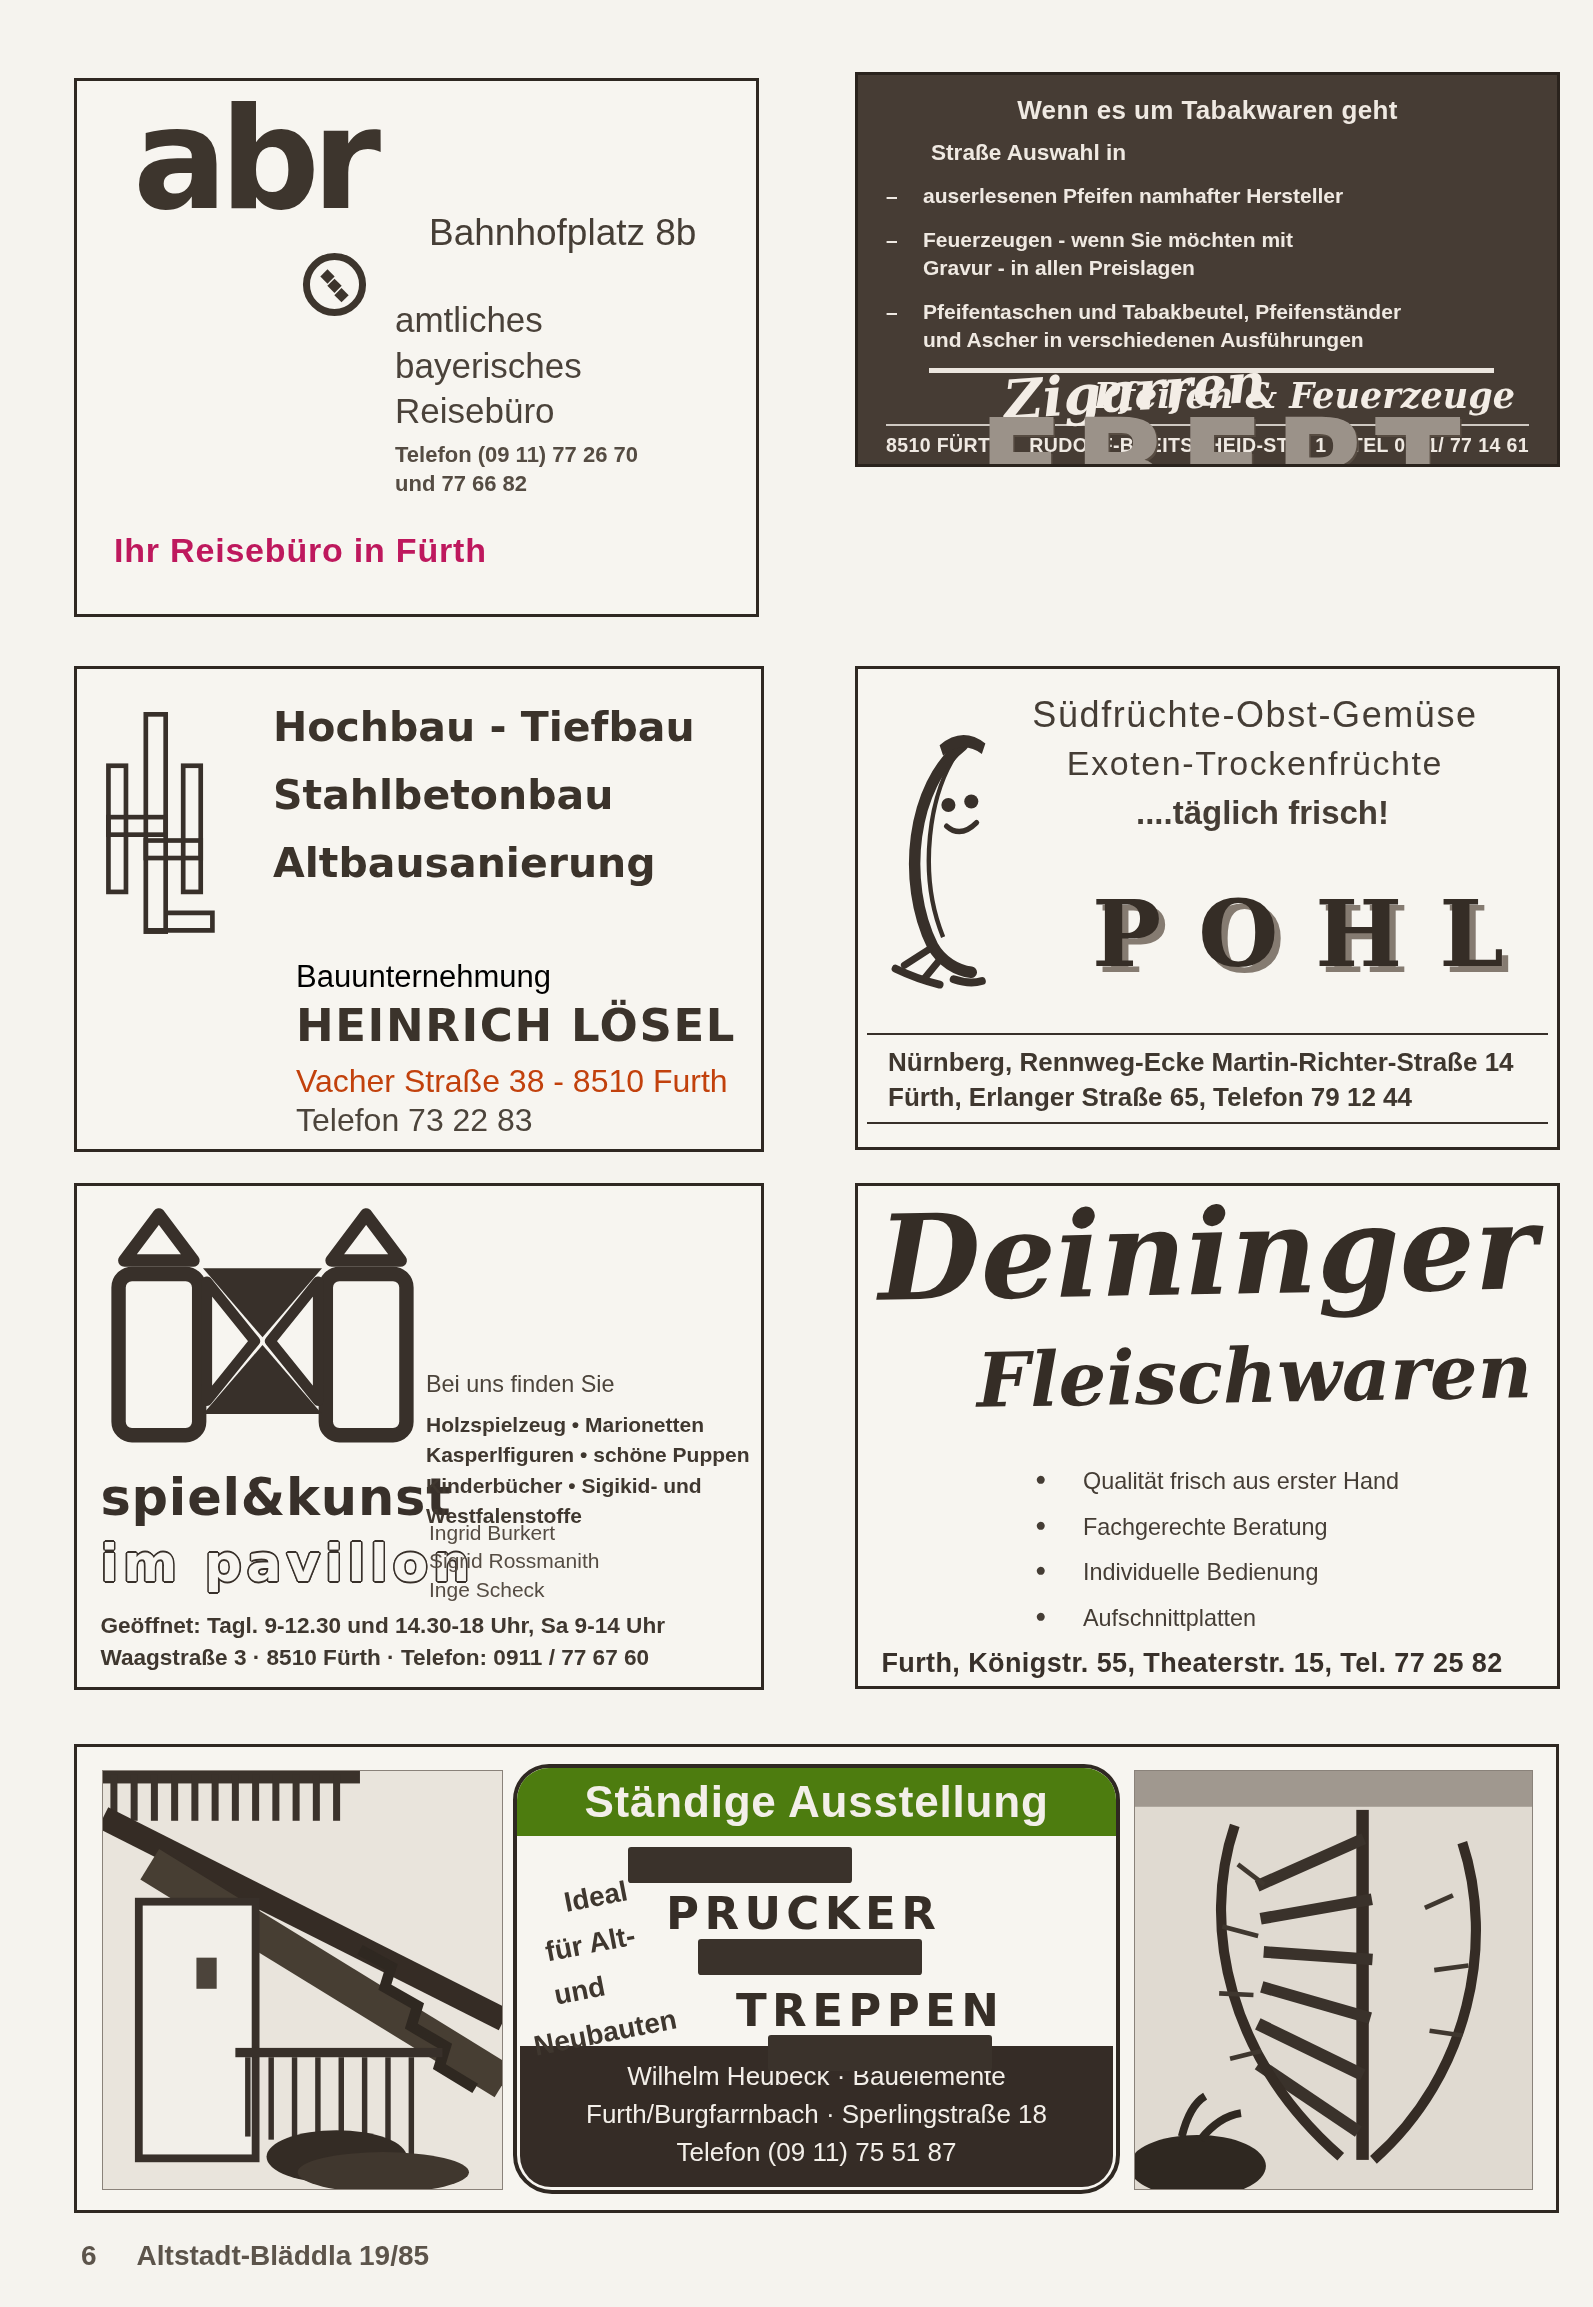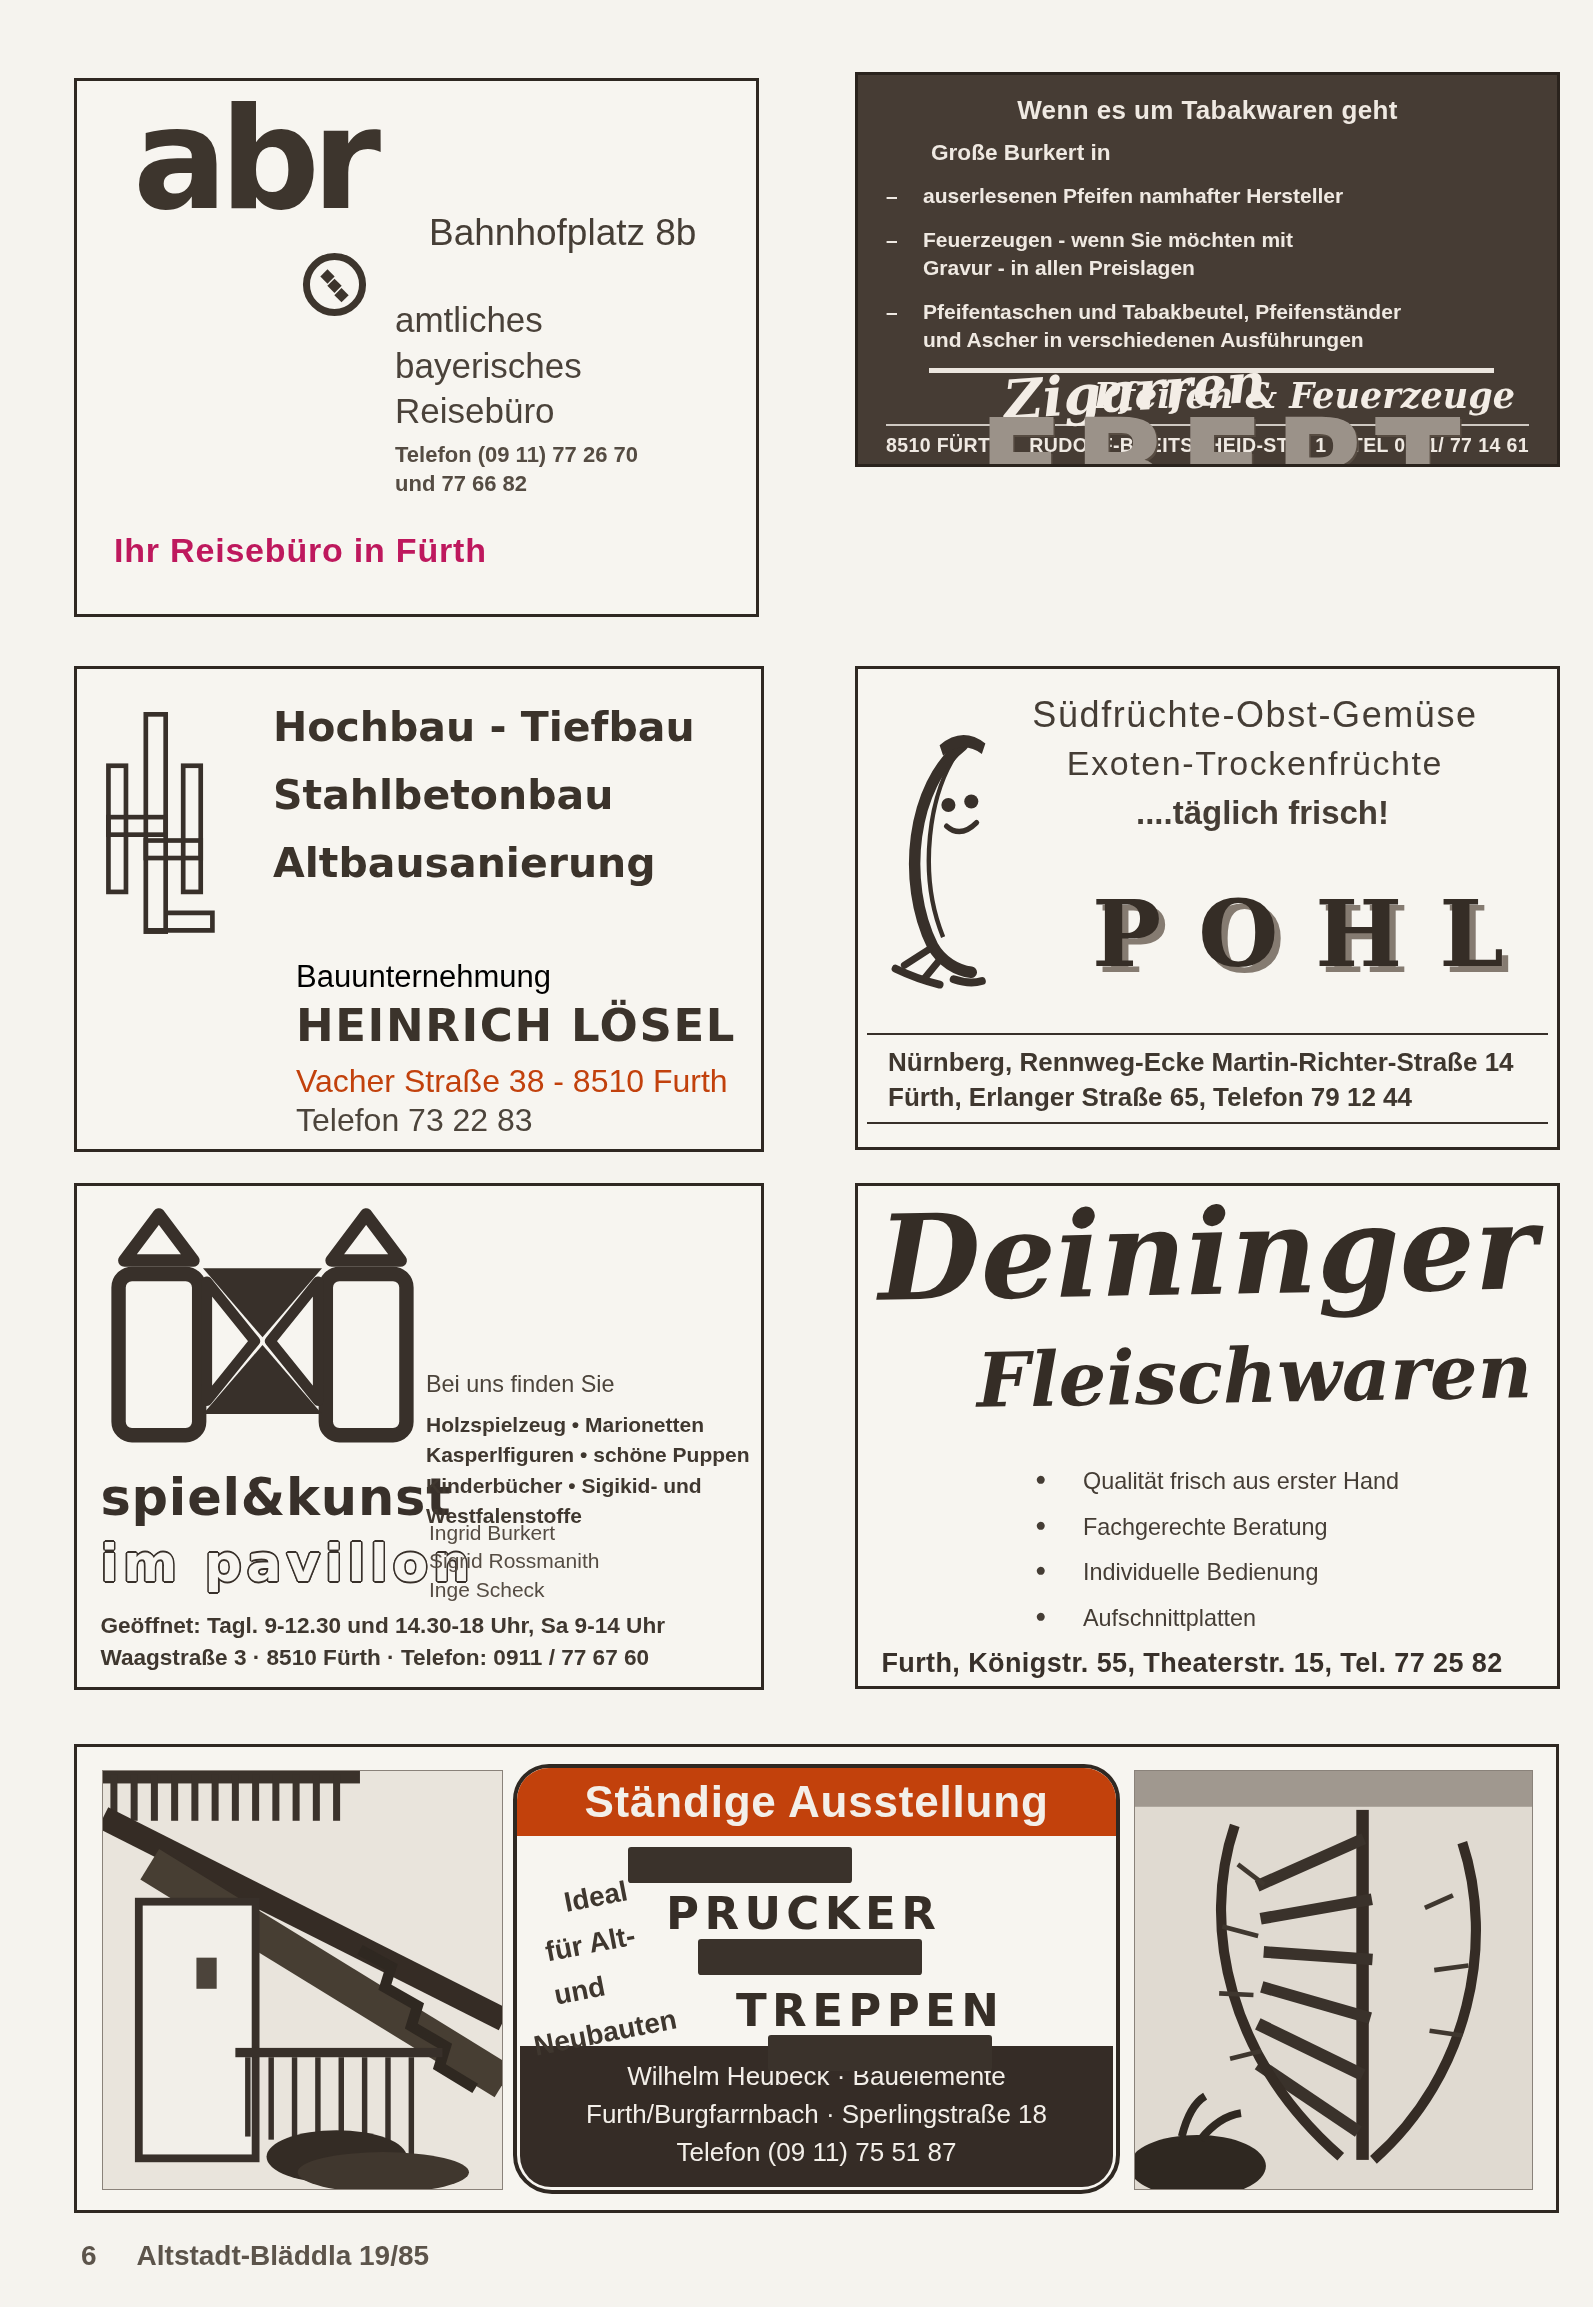--- a/index.html
+++ b/index.html
@@ -96,21 +96,21 @@
   .de-addr { position:absolute; left:23.4px; top:462px; font-size:27px; font-weight:bold; letter-spacing:0.4px; color:#38302a; }
 
   
   #ad-prucker { left:74px; top:1744px; width:1485px; height:469px; }
   .photo { position:absolute; top:23.4px; width:401px; height:420px; border:1.6px solid #8a827a; background:#e7e2da; overflow:hidden; }
   #photo-left { left:25px; }
   #photo-right { left:1057px; width:399px; }
   .panel { position:absolute; left:436px; top:17px; width:607px; height:430px;
     border:4.7px solid #2f2822; border-radius:36px 36px 39px 39px; background:#f7f5f0; overflow:hidden;
     display:flex; flex-direction:column; }
-  .panel-header { background:#c2410c; color:#f3efe9; height:68px; display:flex; align-items:center;
+  .panel-header { background:#4d7c0f; color:#f3efe9; height:68px; display:flex; align-items:center;
     justify-content:center; font-weight:800; font-size:44px; letter-spacing:0.8px; }
   .panel-mid { position:relative; flex:1; background:#f7f5f0; }
   .bar { position:absolute; width:224px; height:36px; background:#3a322b; border-radius:3.1px; }
   .bar1 { left:111px; top:11px; } .bar2 { left:181px; top:103px; } .bar3 { left:251px; top:199px; }
   .pr-brand { position:absolute; font-family:"DejaVu Sans",sans-serif; font-weight:900;
     font-size:45px; letter-spacing:5.4px; color:#362e27; }
   .pr-b1 { left:149px; top:51px;text-align:right; } .pr-b2 { left:219px; top:148px; }
   .pr-side { position:absolute; font-size:28px; font-weight:600; color:#3f372f; transform:rotate(-11deg); }
   .pr-s0 { left:47px; top:45px; } .pr-s1 { left:28px; top:92px; }
   .pr-s2 { left:37px; top:139px; } .pr-s3 { left:15.6px; top:181px; }
@@ -142,21 +142,21 @@
     </div>
     <div class="abr-phone">
       <div>Telefon (09 11) 77 26 70</div>
       <div>und 77 66 82</div>
     </div>
     <div class="abr-tagline">Ihr Reisebüro in Fürth</div>
   </div>
 
   <div class="adbox" id="ad-ebert">
     <div class="eb-headline">Wenn es um Tabakwaren geht</div>
-    <div class="eb-intro">Große Burkert in</div>
+    <div class="eb-intro">Straße Auswahl in</div>
     <div class="eb-bullet">
       <span class="eb-dash">–</span>
       <span class="eb-bullet-text">auserlesenen Pfeifen namhafter Hersteller</span>
     </div>
     <div class="eb-bullet">
       <span class="eb-dash">–</span>
       <span class="eb-bullet-text">Feuerzeugen - wenn Sie möchten mit
 Gravur - in allen Preislagen</span>
     </div>
     <div class="eb-bullet">

